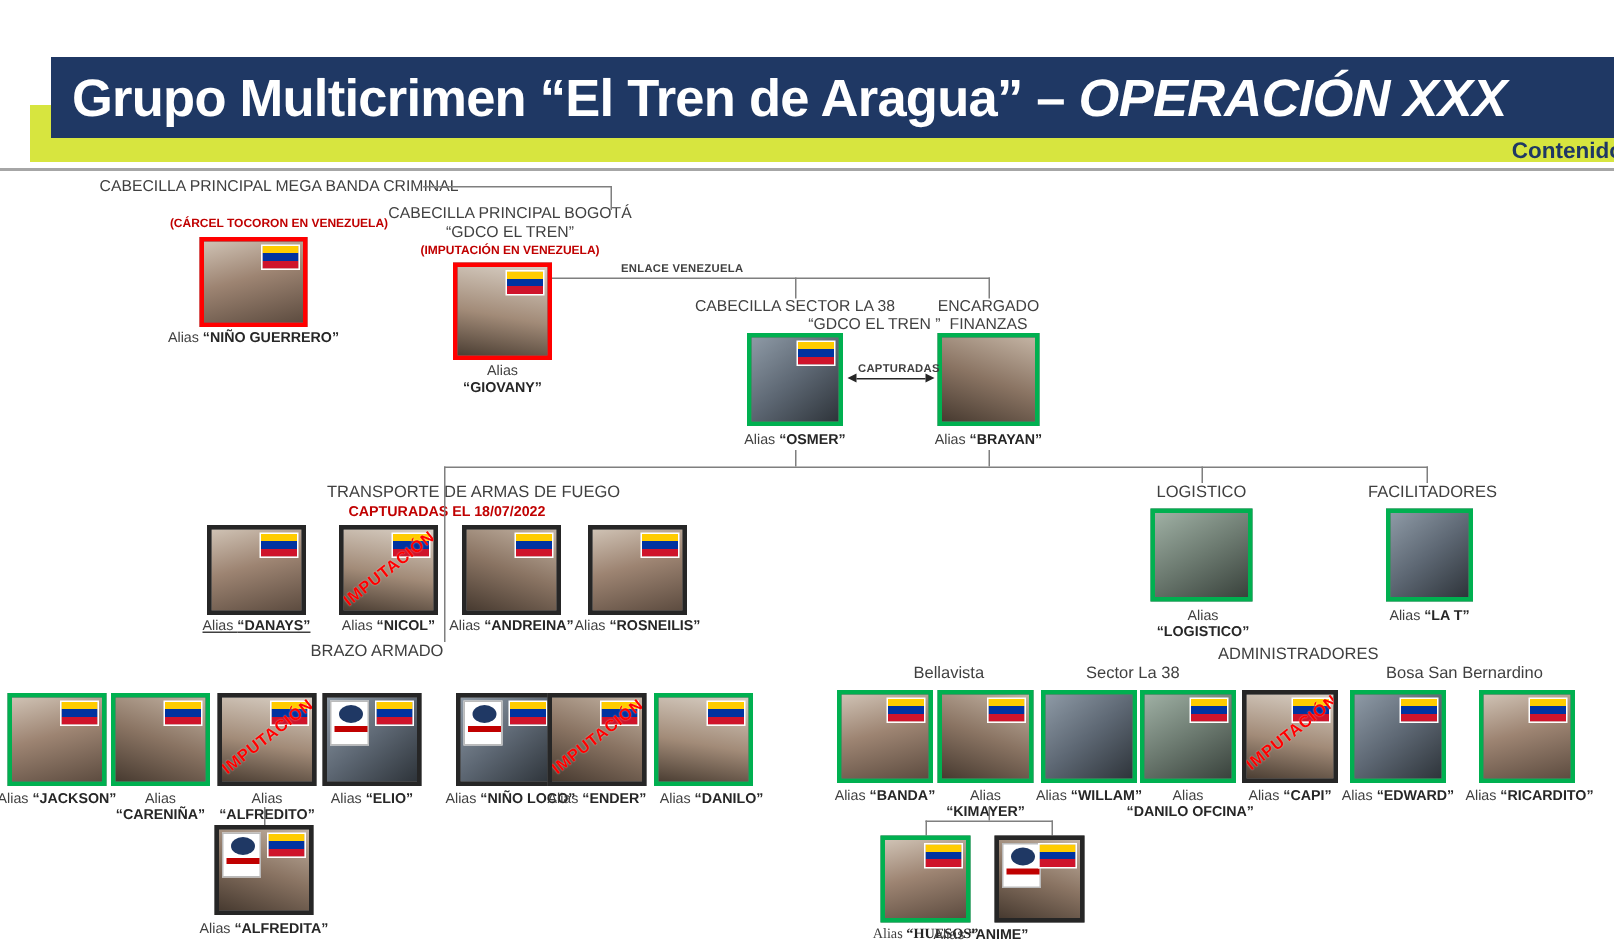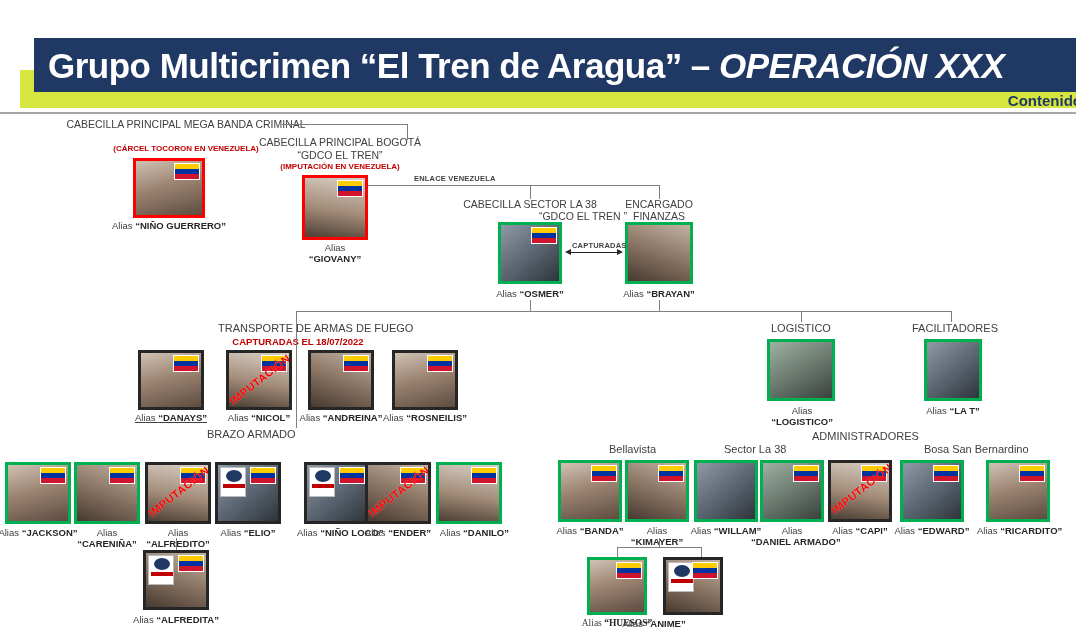--- a/index.html
+++ b/index.html
@@ -285,21 +285,21 @@
       <div class="alias" style="left: 616px; top: 536px; width: 82px;"><b>“KIMAYER”</b></div>
       <div class="photo green" style="left: 694px; top: 460px; width: 64px; height: 62px;">
         <div class="face f5"></div>
       </div>
       <div class="alias" style="left: 685px; top: 525px; width: 82px;">Alias <b>“WILLAM”</b></div>
       <div class="photo green" style="left: 760px; top: 460px; width: 64px; height: 62px;">
         <div class="face f3"></div>
         <div class="flag"></div>
       </div>
       <div class="alias" style="left: 751px; top: 525px; width: 82px;">Alias</div>
-      <div class="alias" style="left: 751px; top: 536px; width: 82px;"><b>“DANIEL ARMADO”</b></div>
+      <div class="alias" style="left: 751px; top: 536px; width: 82px;"><b>“DANILO OFCINA”</b></div>
       <div class="photo black" style="left: 828px; top: 460px; width: 64px; height: 62px;">
         <div class="face f4"></div>
         <div class="flag"></div>
         <div class="imput">IMPUTACIÓN</div>
       </div>
       <div class="alias" style="left: 819px; top: 525px; width: 82px;">Alias <b>“CAPI”</b></div>
       <div class="photo green" style="left: 900px; top: 460px; width: 64px; height: 62px;">
         <div class="face f5"></div>
         <div class="flag"></div>
       </div>

